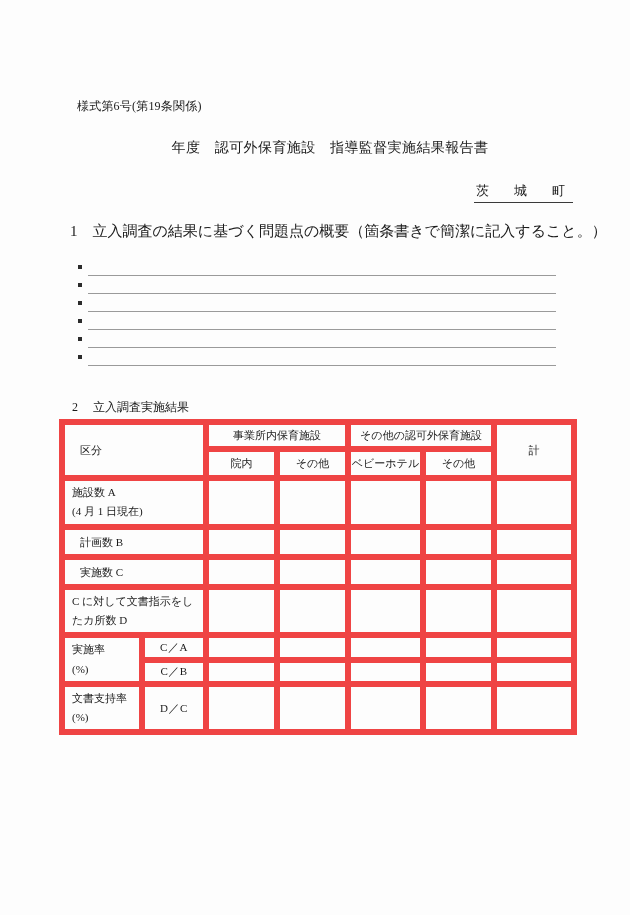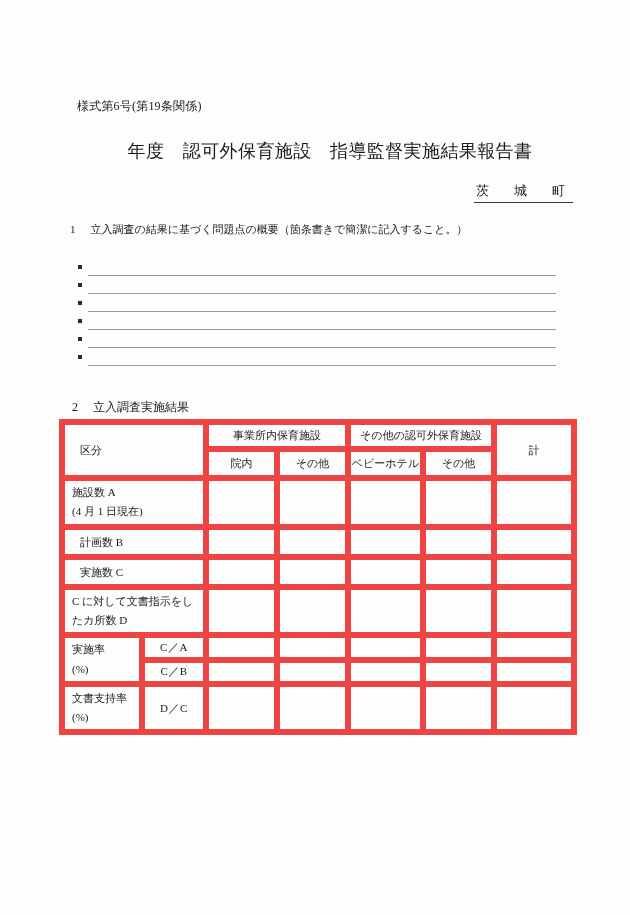--- a/index.html
+++ b/index.html
@@ -31,21 +31,21 @@
     letter-spacing: 0.2px;
     white-space: nowrap;
   }
 
   .doc-title {
     position: absolute;
     left: 0;
     right: 0;
     top: 139px;
     text-align: center;
-    font-size: 18px;
+    font-size: 14px;
     letter-spacing: 0.4px;
     padding-left: 18px;
     white-space: nowrap;
     margin-left: 12px;
   }
 
   .issuer {
     position: absolute;
     right: 57px;
     top: 182px;
@@ -54,21 +54,21 @@
     padding: 0 2px 2px 2px;
     letter-spacing: 6px;
     white-space: nowrap;
   }
 
   
   .section-one-heading {
     position: absolute;
     left: 70px;
     top: 222px;
-    font-size: 11px;
+    font-size: 15px;
     white-space: nowrap;
   }
   .section-one-heading .num { margin-right: 15px; }
 
   .bullet-list {
     position: absolute;
     left: 78px;
     top: 262px;
     width: 478px;
   }

